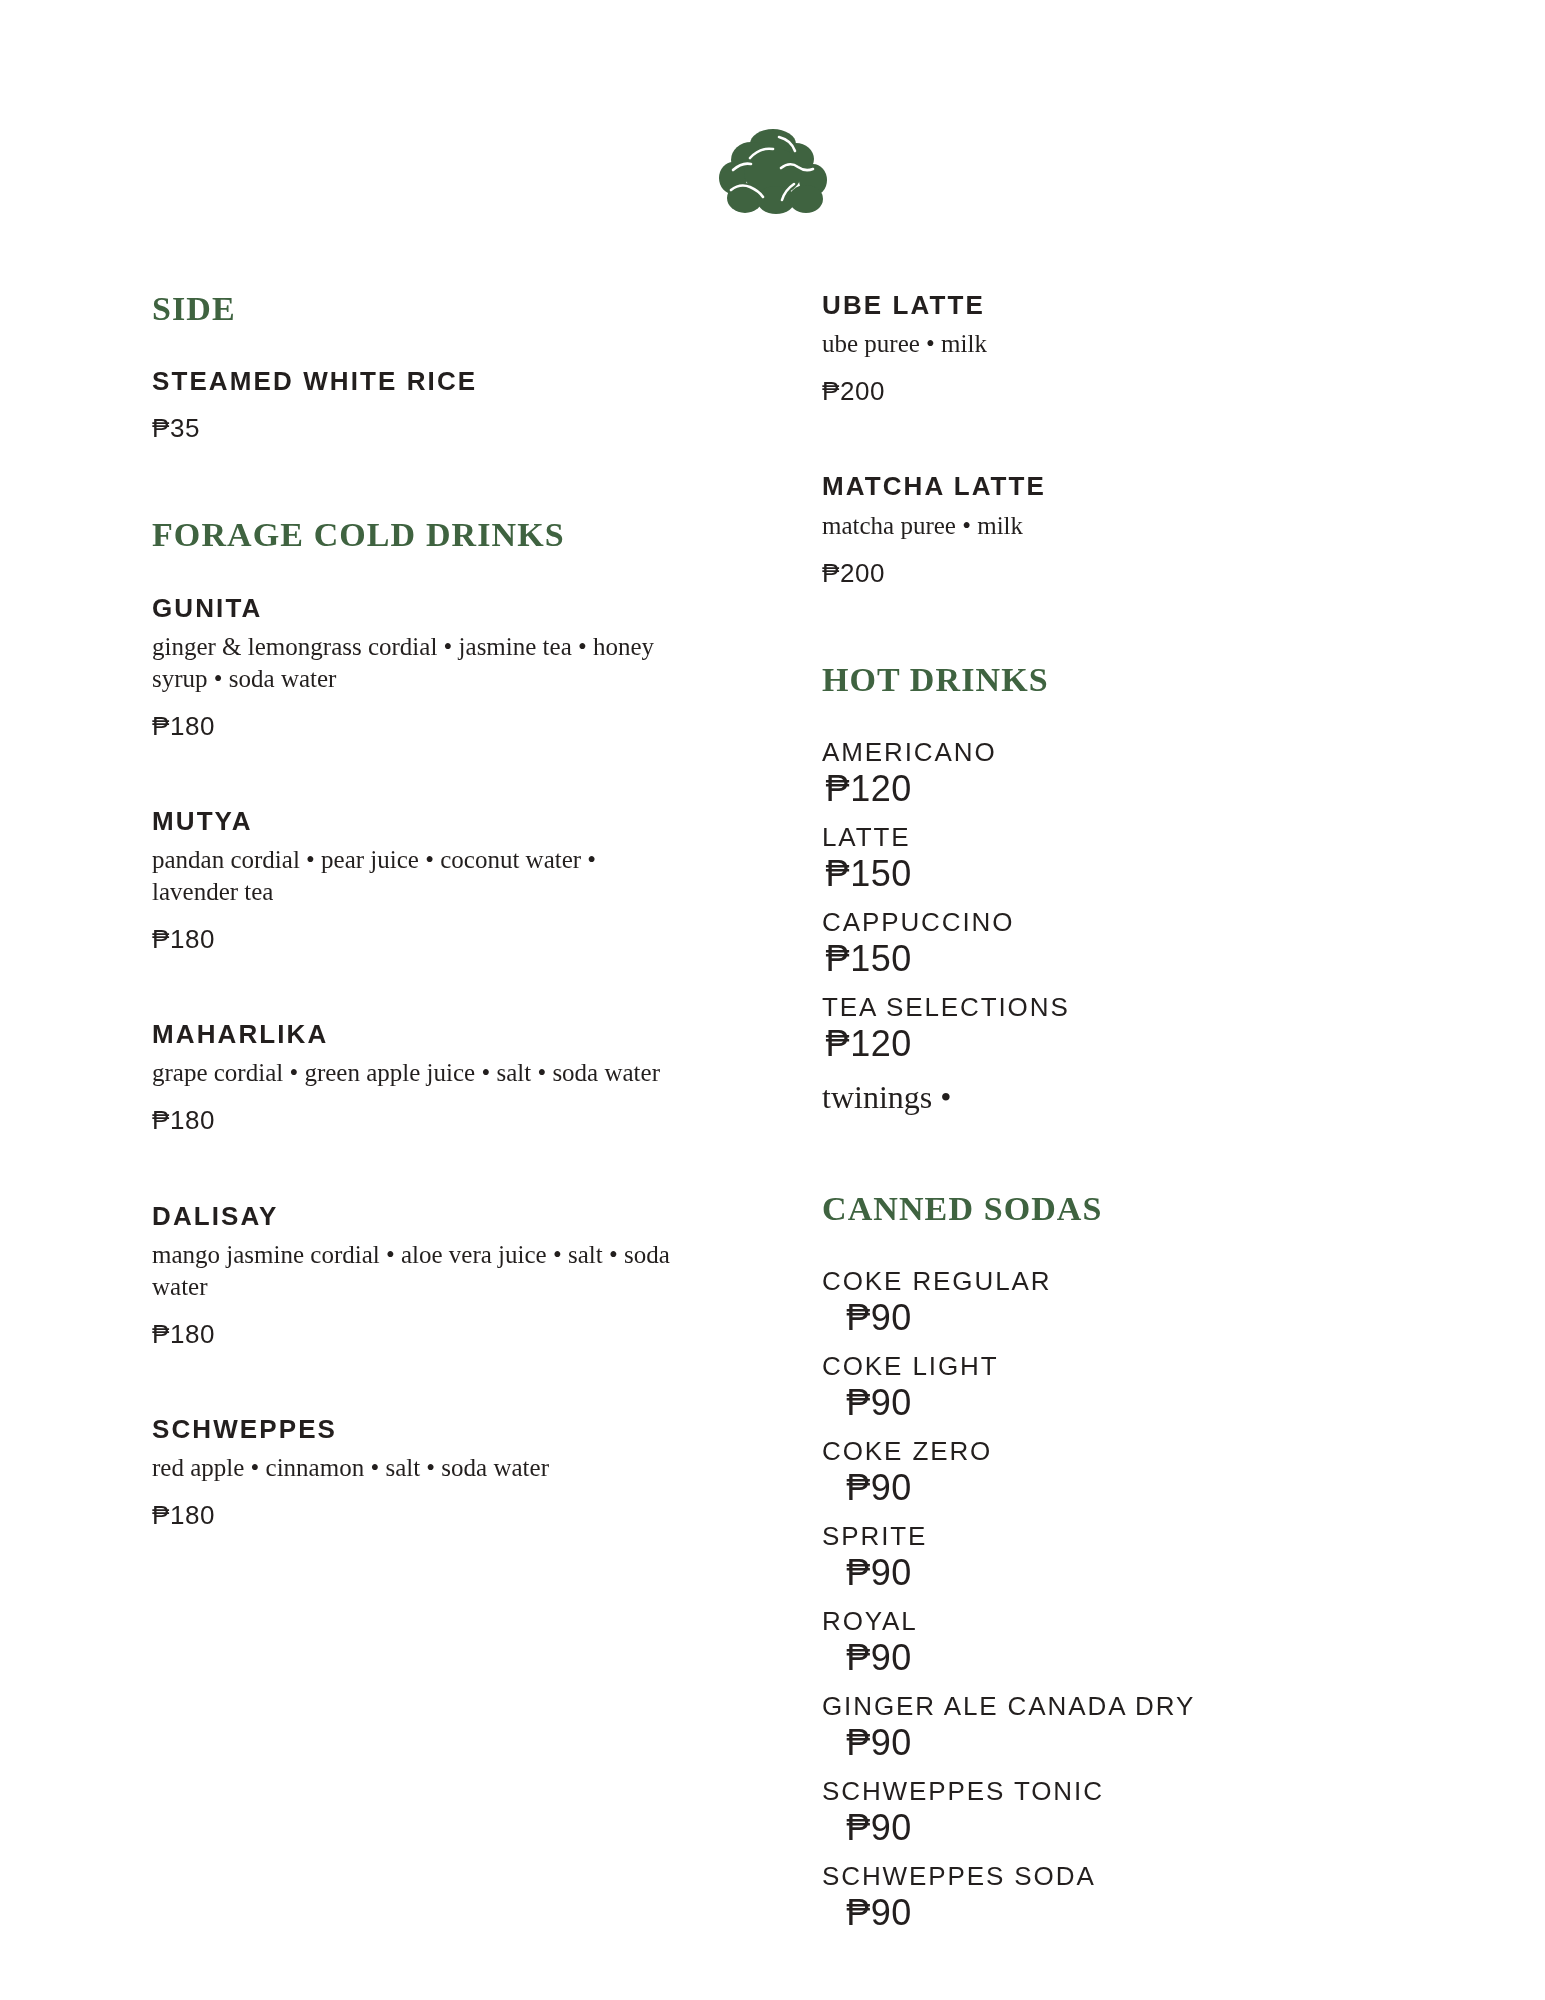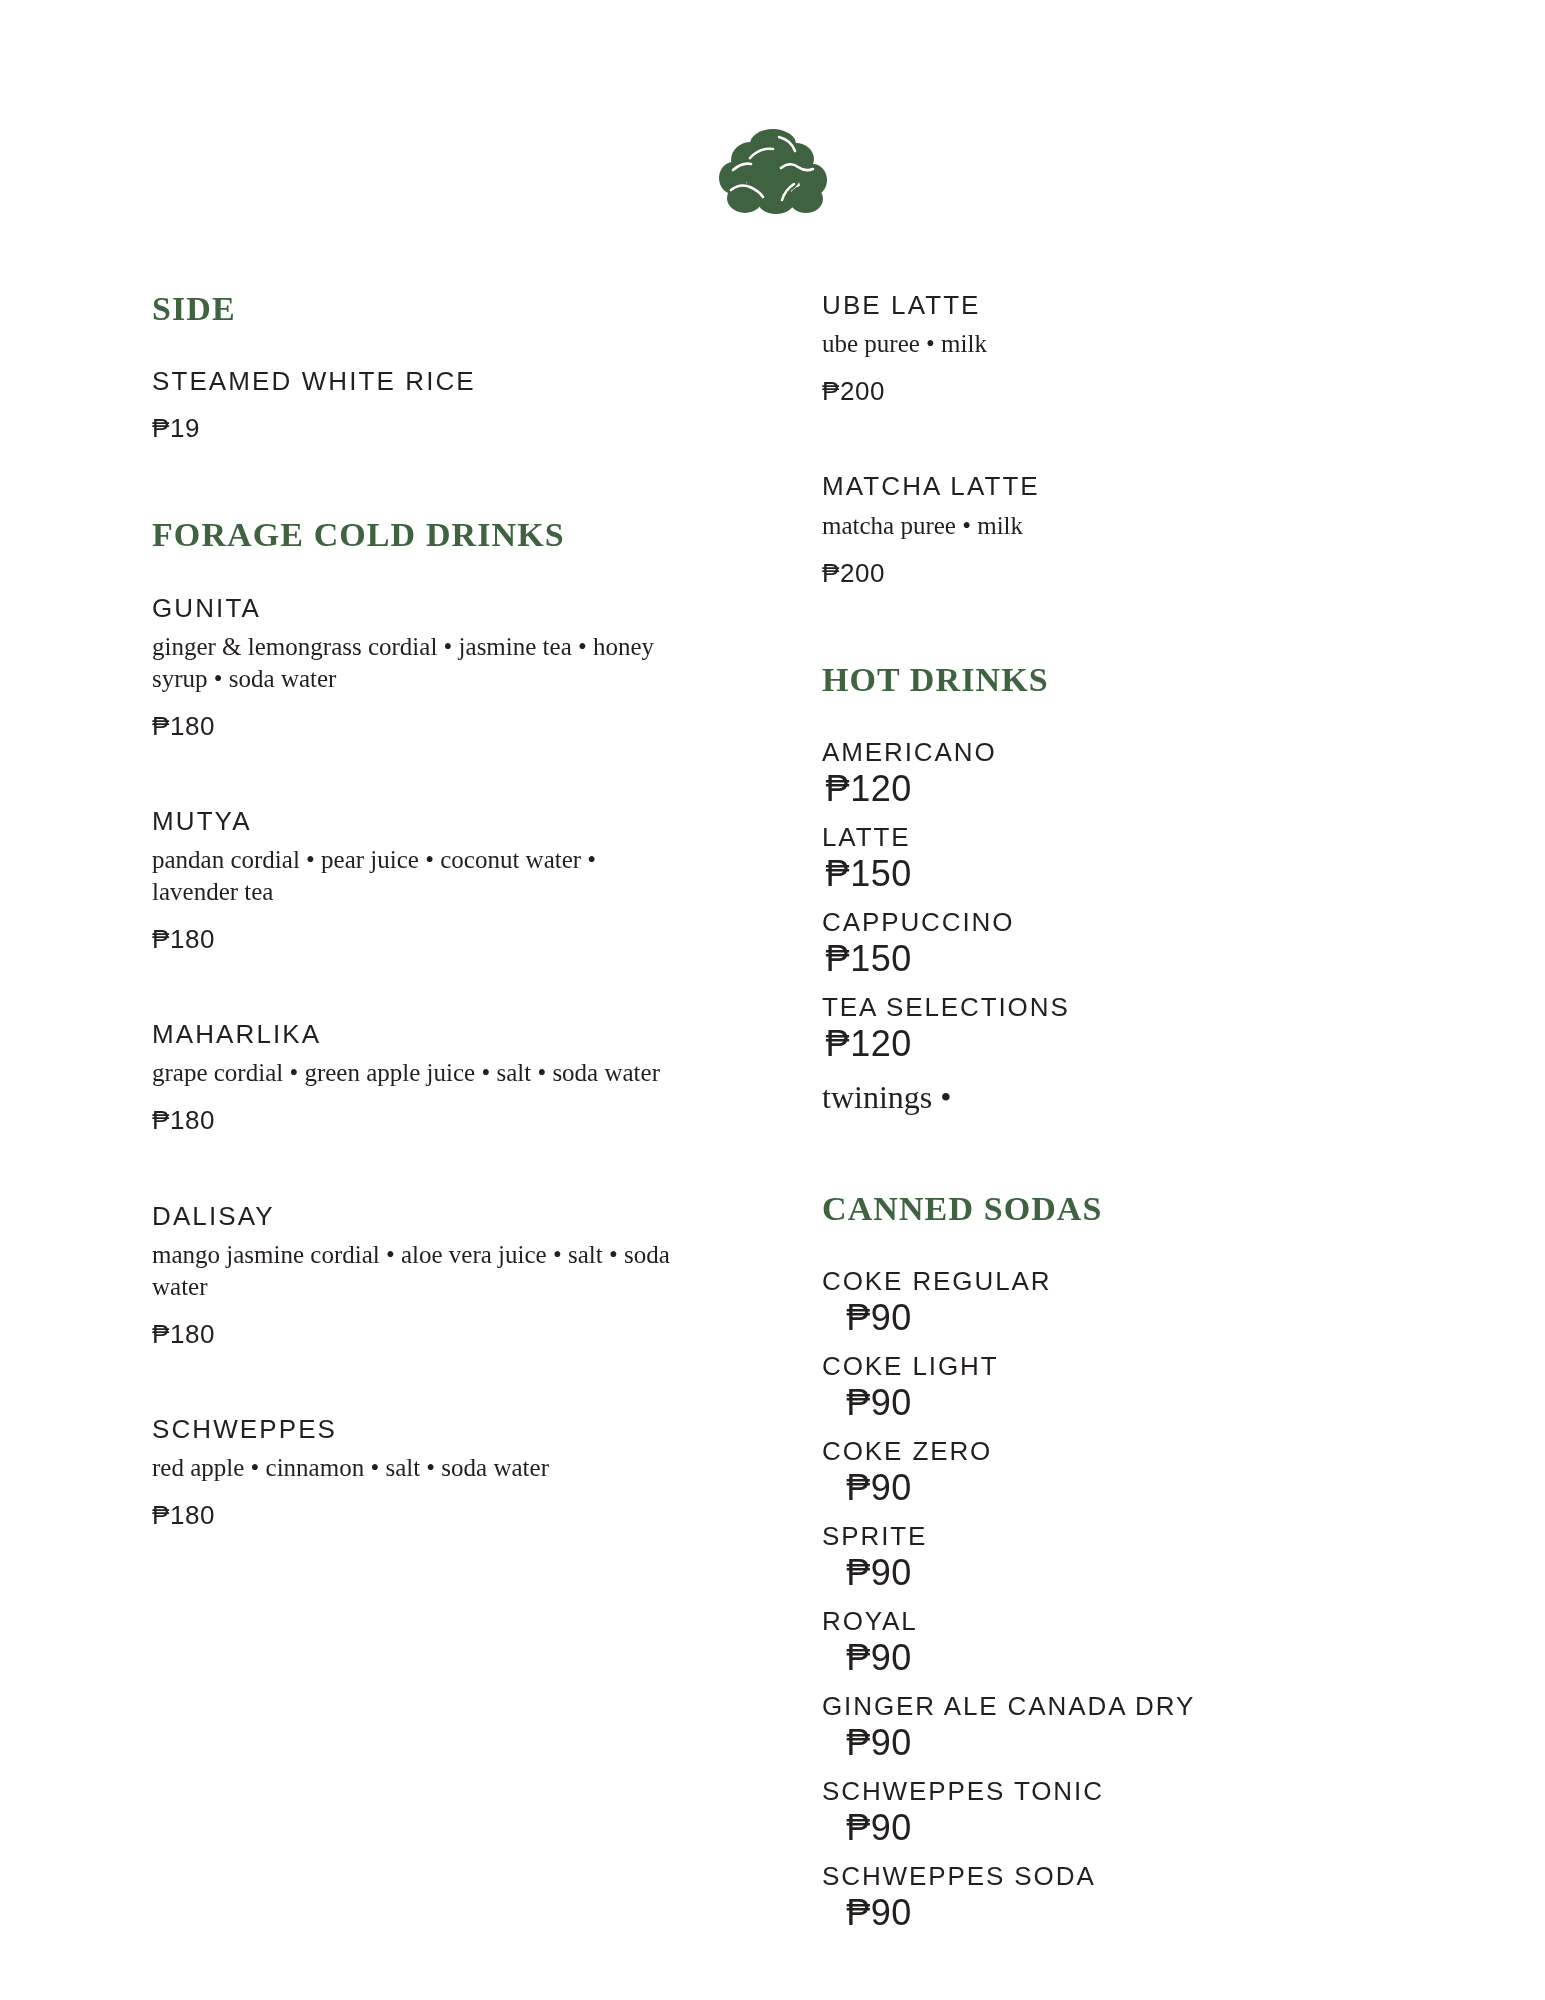--- a/index.html
+++ b/index.html
@@ -57,21 +57,21 @@
     font-size: 34px;
     letter-spacing: 1.1px;
     line-height: 1.12;
     margin: 0;
   }
 
   
   .item { margin: 0; }
   .item-name {
     font-family: "Liberation Sans", sans-serif;
-    font-weight: 400;
+    font-weight: 700;
     font-size: 26px;
     letter-spacing: 2.1px;
     line-height: 1.2;
     color: #231f1e;
     margin: 0;
   }
   .item-desc {
     font-family: "Liberation Serif", "DejaVu Serif", serif;
     font-weight: normal;
     font-size: 25px;
@@ -175,21 +175,21 @@
 
   <div class="columns">
 
     <div class="col-left">
 
       <h2 class="section-heading">SIDE</h2>
       <div class="sp-after-heading"></div>
 
       <div class="item">
         <div class="item-name">STEAMED WHITE RICE</div>
-        <div class="item-price">₱19</div>
+        <div class="item-price">₱35</div>
       </div>
 
       <div class="sp-section"></div>
 
       <h2 class="section-heading">FORAGE COLD DRINKS</h2>
       <div class="sp-after-heading"></div>
 
       <div class="item">
         <div class="item-name">GUNITA</div>
         <div class="item-desc">ginger &amp; lemongrass cordial • jasmine tea • honey syrup • soda water</div>

